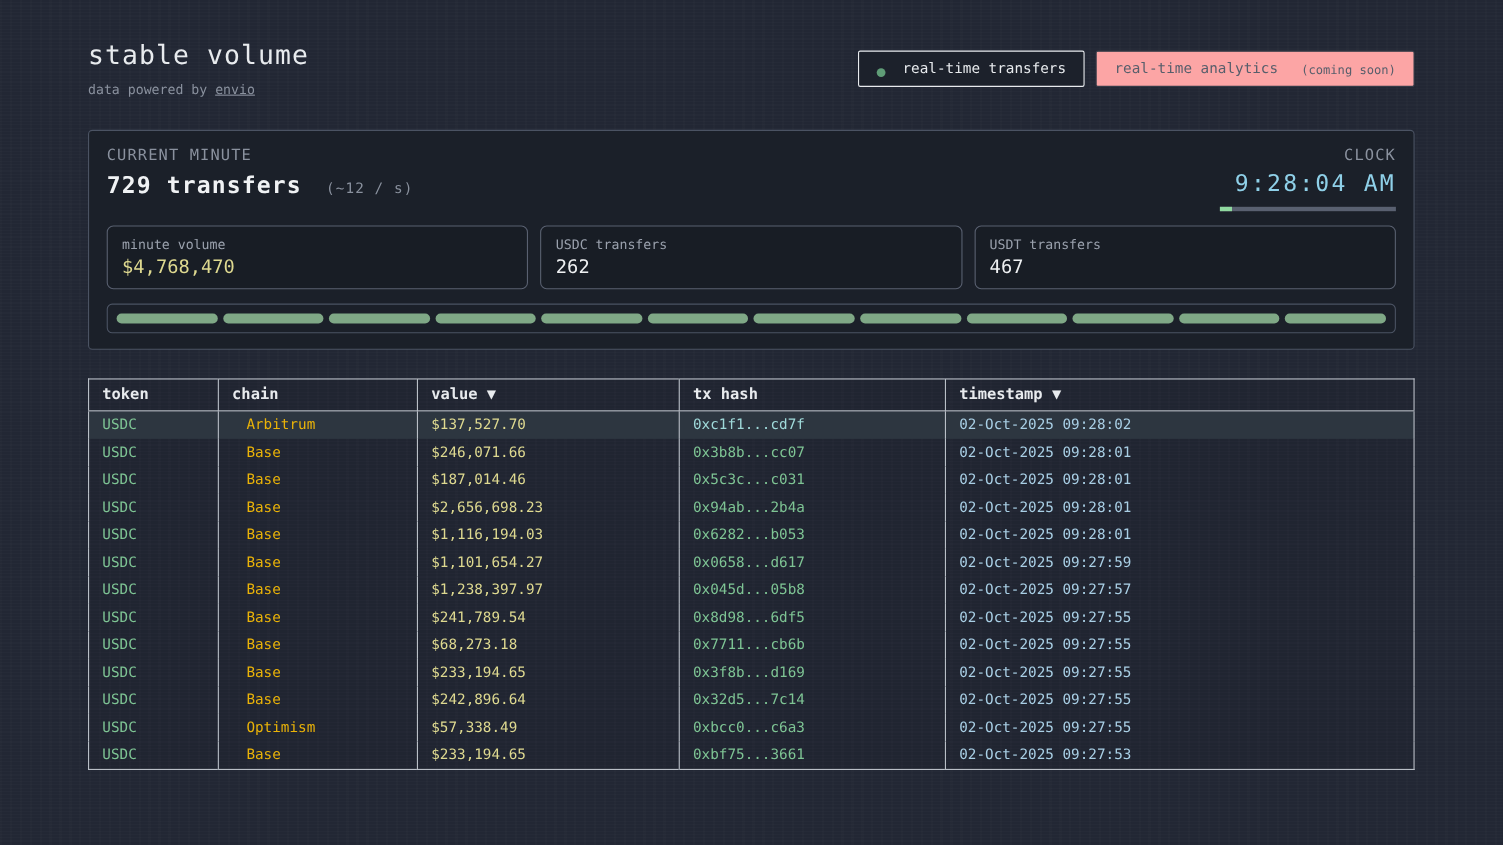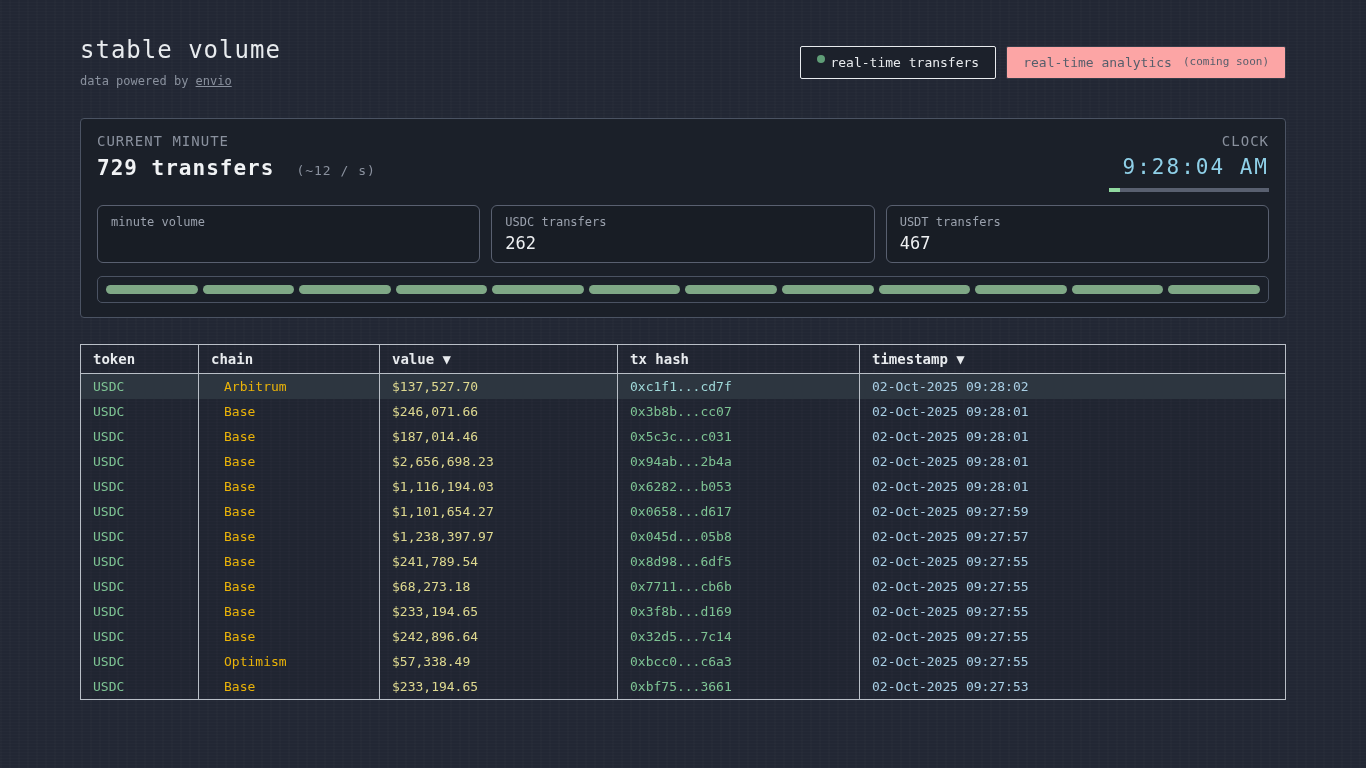--- a/index.html
+++ b/index.html
@@ -22,21 +22,21 @@
   }
   .container{width:1206px;margin:0 auto;padding-top:36px;}
 
   
   .header-row{display:flex;justify-content:space-between;align-items:flex-start;}
   .brand h1{font-size:24px;font-weight:500;letter-spacing:1px;color:var(--text-primary);}
   .subtitle{margin-top:10px;font-size:12px;color:var(--text-muted);}
   .subtitle a{color:var(--text-muted);text-decoration:underline;cursor:pointer;}
   .tabs{display:flex;gap:10px;margin-top:10px;}
   .tab{
-    display:flex;align-items:flex-start;gap:5px;
+    display:flex;align-items:flex-end;gap:15px;
     font-family:inherit;font-size:13px;padding:8px 16px;
     background:#1c212b;border:1px solid var(--text-primary);
     color:var(--text-primary);cursor:pointer;border-radius:2px;
   }
   .tab .dot{width:8px;height:8px;border-radius:50%;background:#5f9d77;}
   .tab.disabled{border:1px solid #343b47;background:#fca5a5;color:#565e6b;cursor:default;}
   .tab.disabled .suffix{font-size:11px;margin-left:6px;}
 
   
   .stats-card{
@@ -129,20 +129,21 @@
         <div class="clock-time">9:28:04 AM</div>
         <div class="clock-progress">
           <div class="fill" style="width: 7%;"></div>
         </div>
       </div>
     </div>
 
     <div class="subcards">
       <div class="subcard yellow">
         <div class="sc-label">minute volume</div>
+        <div class="sc-value">$4,768,470</div>
       </div>
       <div class="subcard">
         <div class="sc-label">USDC transfers</div>
         <div class="sc-value">262</div>
       </div>
       <div class="subcard">
         <div class="sc-label">USDT transfers</div>
         <div class="sc-value">467</div>
       </div>
     </div>

